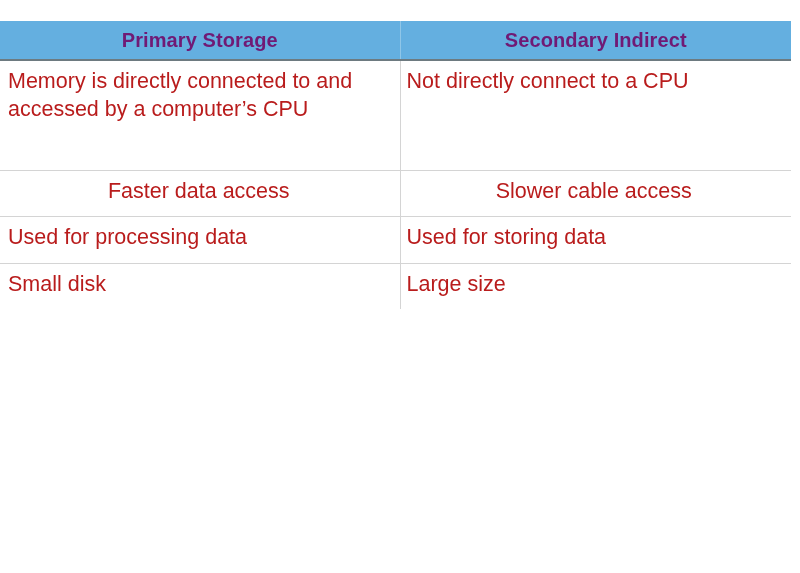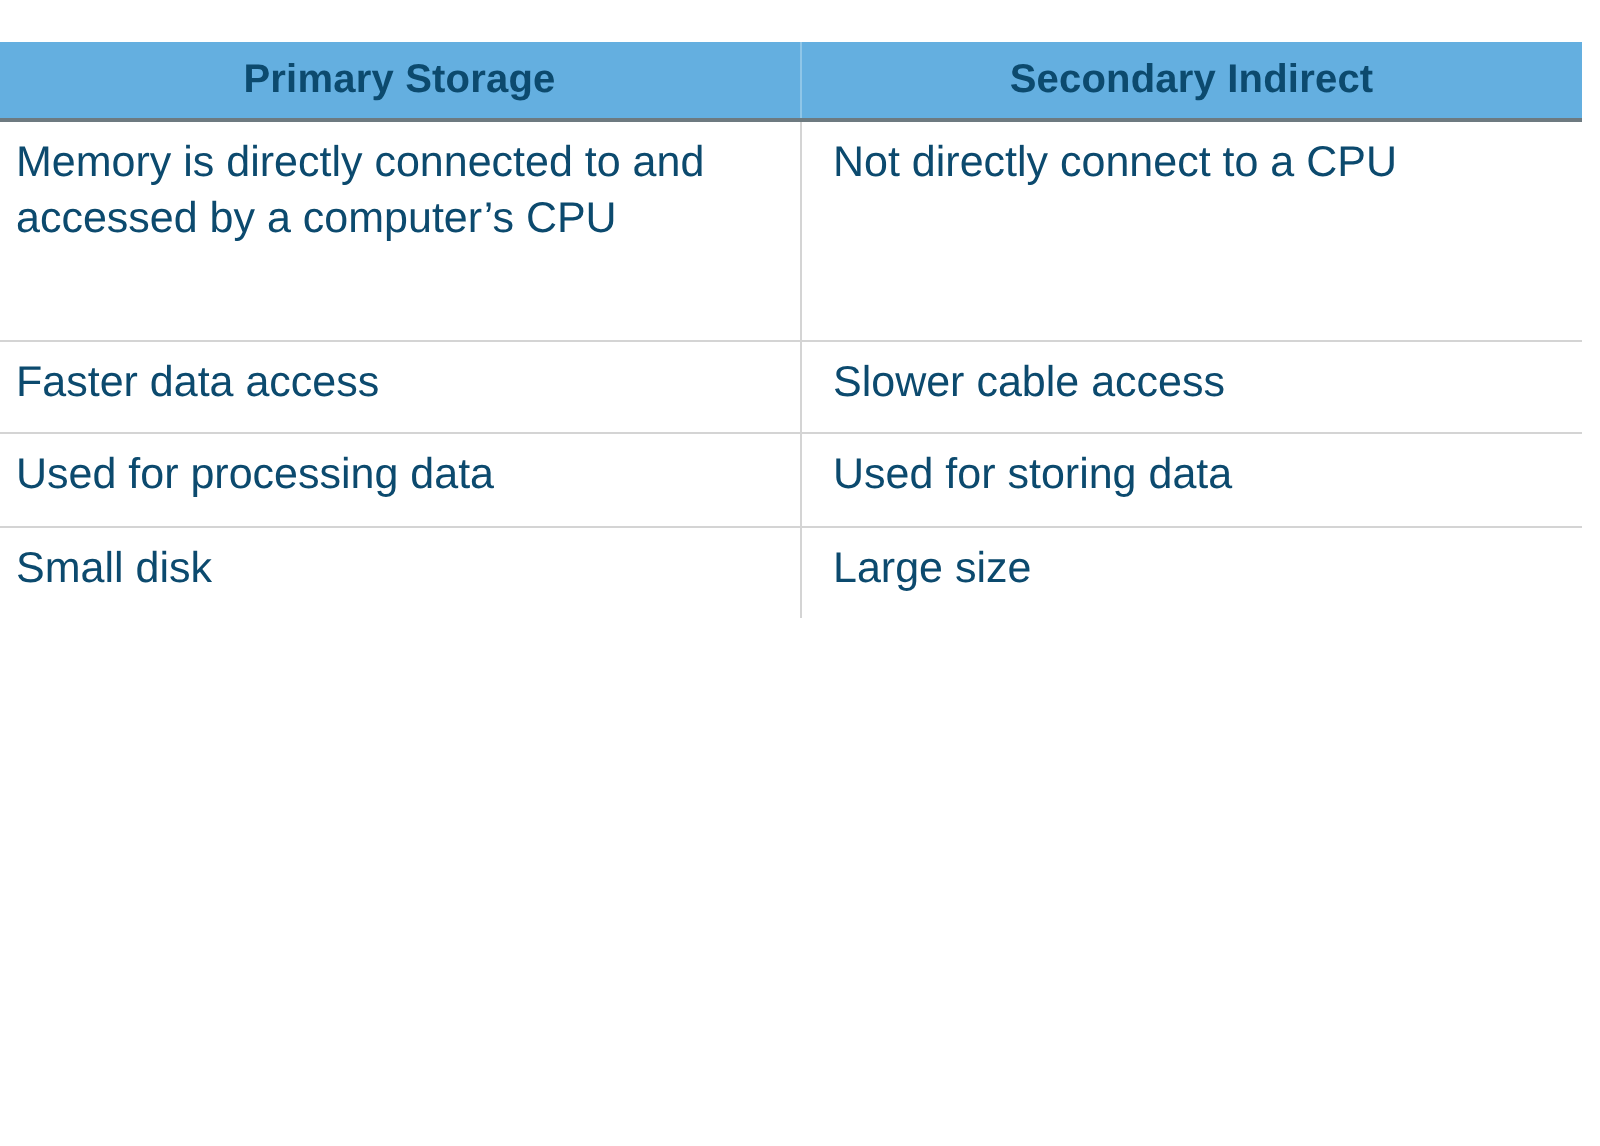--- a/index.html
+++ b/index.html
@@ -37,63 +37,63 @@
     border-collapse: collapse;
     table-layout: fixed;
     background: #ffffff;
   }
 
   table.compare col.col-primary   { width: 400px; }
   table.compare col.col-secondary { width: 391px; }
 
   thead th {
     background: #64AFE0;
-    color: #0c4a6e;
+    color: #701a75;
     font-size: 20px;
     font-weight: bold;
     text-align: center;
     vertical-align: middle;
     height: 39px;
     padding: 0 8px;
     box-sizing: border-box;
     border: none;
     border-bottom: 2px solid #6d7a80;
     letter-spacing: 0.1px;
   }
 
   thead th.header-primary {
     border-right: 1px solid #8fc6e8;
   }
 
   tbody td {
     font-size: 21.5px;
     line-height: 28px;
-    color: #0c4a6e;
+    color: #b91c1c;
     text-align: left;
     vertical-align: top;
     padding: 6px 10px 6px 8px;
     box-sizing: border-box;
     border-bottom: 1px solid #d4d4d4;
     border-right: 1px solid #d4d4d4;
     background: #ffffff;
     word-wrap: break-word;
     overflow-wrap: break-word;
   }
 
   tbody td.cell-secondary {
     border-right: none;
-    padding-left: 16px;
+    padding-left: 6px;
     margin-left: 39px;
   }
 
   tbody tr.row-h1 td { height: 110px; }
   tbody tr.row-h2 td { height: 56px; }
   tbody tr.row-h3 td { height: 149px; }
   tbody tr.row-h4 td { height: 46px; }
-  tbody tr.row-h5 td { height: 46px; }
+  tbody tr.row-h5 td { height: 46px; text-align: center; }
   tbody tr.row-h6 td { height: 47px; }
   tbody tr.row-h7 td { height: 46px; border-bottom: none; }
 
   .cell-text {
     display: block;
     white-space: pre-wrap;
   }
 </style>
 </head>
 <body>

